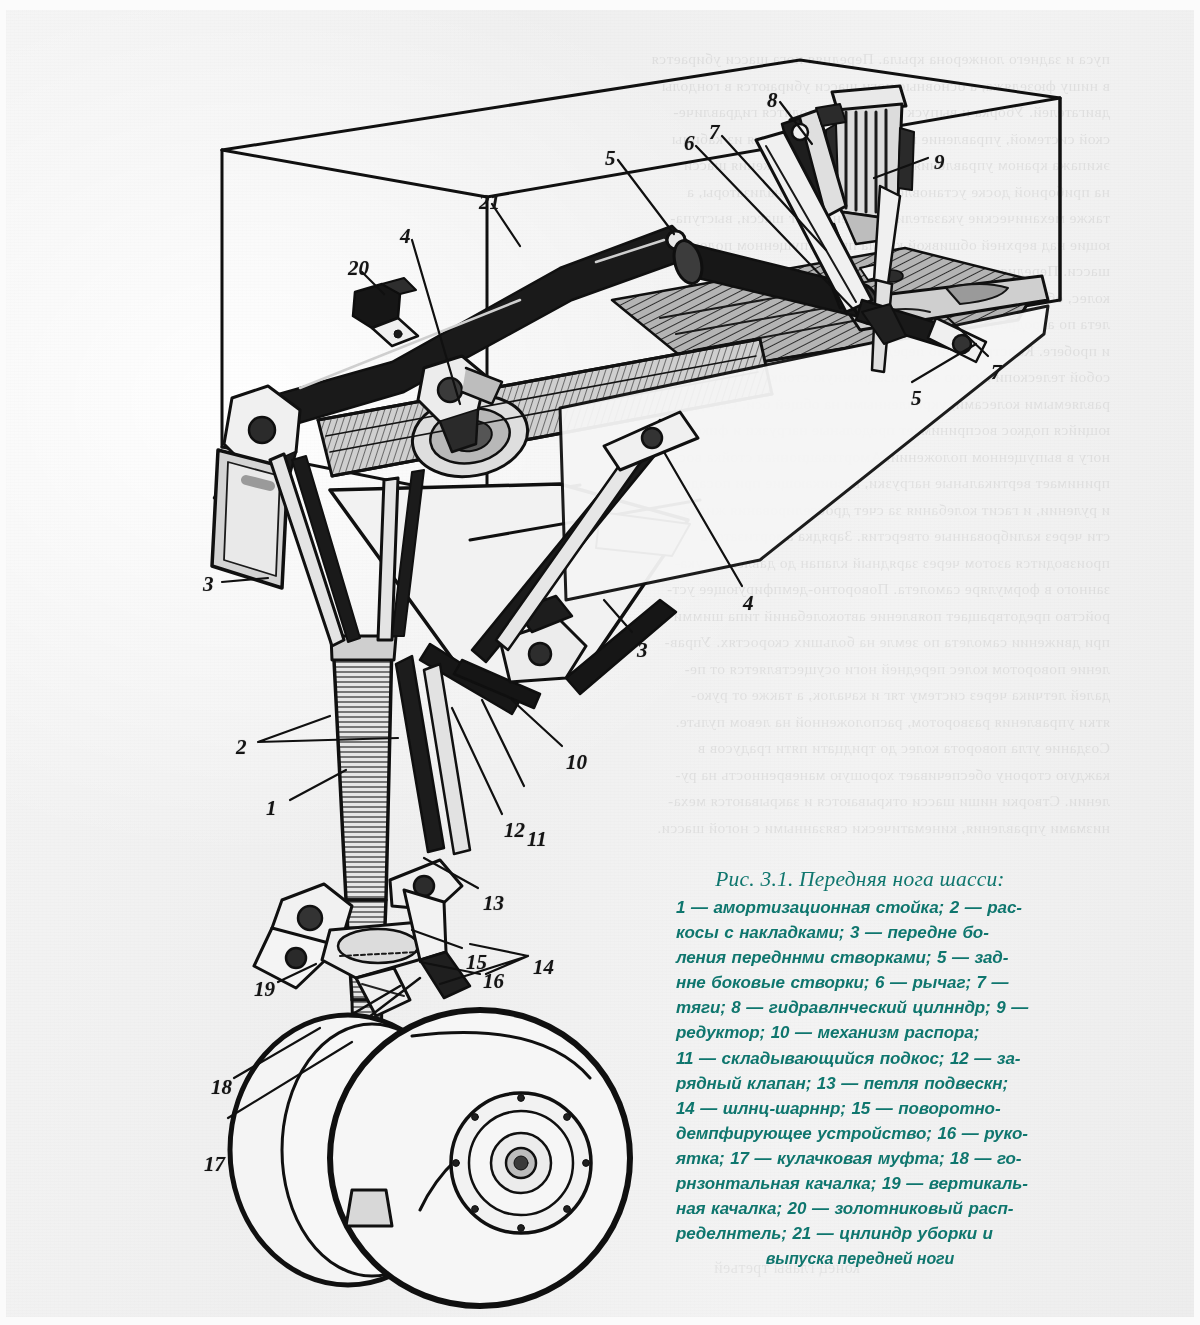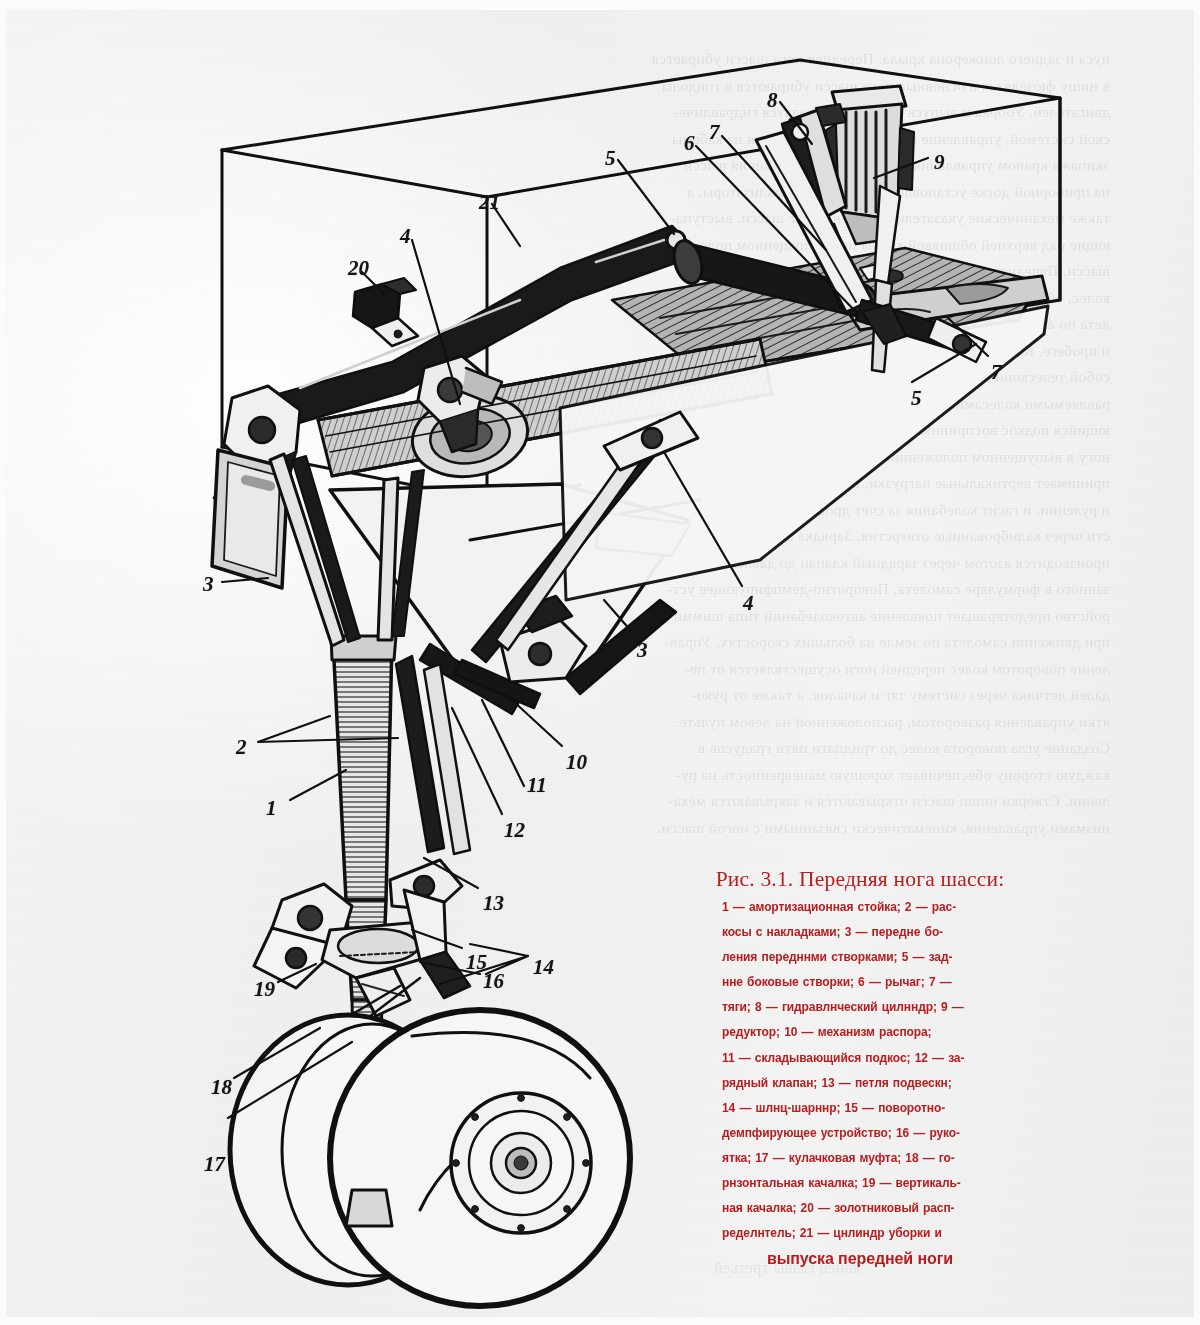--- a/index.html
+++ b/index.html
@@ -65,41 +65,41 @@
     text-shadow:0 0 1px rgba(0,0,0,.35);
     user-select:none;
     line-height:1;
   }
 
   
   #caption{
     position:absolute;
     left:676px; top:866px;
     width:368px;
-    color:#b91c1c;
+    color:#0f766e;
+    font-style:italic;
   }
   #cap-title{
     font-family:"Liberation Serif", serif;
     font-size:21.5px;
     line-height:27px;
     text-align:center;
     letter-spacing:.2px;
     white-space:nowrap;
     margin-bottom:2px;
   }
   #cap-body{
     font-family:"Liberation Sans", sans-serif;
     font-weight:700;
-    font-size:12px;
+    font-size:17px;
     line-height:25.1px;
     text-align:justify;
     text-justify:inter-word;
     letter-spacing:-.1px;
     word-spacing:1px;
-    margin-left:46px;
   }
   #cap-last{
     font-family:"Liberation Sans", sans-serif;
     font-weight:700;
     font-size:16px;
     line-height:25.1px;
     text-align:center;
     letter-spacing:-.1px;
   }
 
@@ -417,21 +417,21 @@
       <div class="callout" title="механизмы управления передними створками" style="left: 400px; top: 226px;">4</div>
       <div class="callout" title="механизмы управления передними створками" style="left: 743px; top: 593px;">4</div>
       <div class="callout" title="задние боковые створки" style="left: 605px; top: 148px;">5</div>
       <div class="callout" title="задние боковые створки" style="left: 911px; top: 388px;">5</div>
       <div class="callout" title="рычаг" style="left: 684px; top: 133px;">6</div>
       <div class="callout" title="тяги" style="left: 709px; top: 122px;">7</div>
       <div class="callout" title="тяги" style="left: 991px; top: 362px;">7</div>
       <div class="callout" title="гидравлический цилиндр" style="left: 767px; top: 90px;">8</div>
       <div class="callout" title="редуктор" style="left: 934px; top: 152px;">9</div>
       <div class="callout" title="механизм распора" style="left: 566px; top: 752px;">10</div>
-      <div class="callout" title="складывающийся подкос" style="left: 527px; top: 775px;">11</div>
+      <div class="callout" title="складывающийся подкос" style="left: 527px; top: 829px;">11</div>
       <div class="callout" title="зарядный клапан" style="left: 504px; top: 820px;">12</div>
       <div class="callout" title="петля подвески" style="left: 483px; top: 893px;">13</div>
       <div class="callout" title="шлиц-шарнир" style="left: 533px; top: 957px;">14</div>
       <div class="callout" title="поворотно-демпфирующее устройство" style="left: 466px; top: 952px;">15</div>
       <div class="callout" title="рукоятка" style="left: 483px; top: 971px;">16</div>
       <div class="callout" title="кулачковая муфта" style="left: 204px; top: 1117px; margin-top: 37px;">17</div>
       <div class="callout" title="горизонтальная качалка" style="left: 211px; top: 1077px;">18</div>
       <div class="callout" title="вертикальная качалка" style="left: 254px; top: 979px;">19</div>
       <div class="callout" title="золотниковый распределитель" style="left: 348px; top: 258px;">20</div>
       <div class="callout" title="цилиндр уборки и выпуска передней ноги" style="left: 479px; top: 192px;">21</div>

